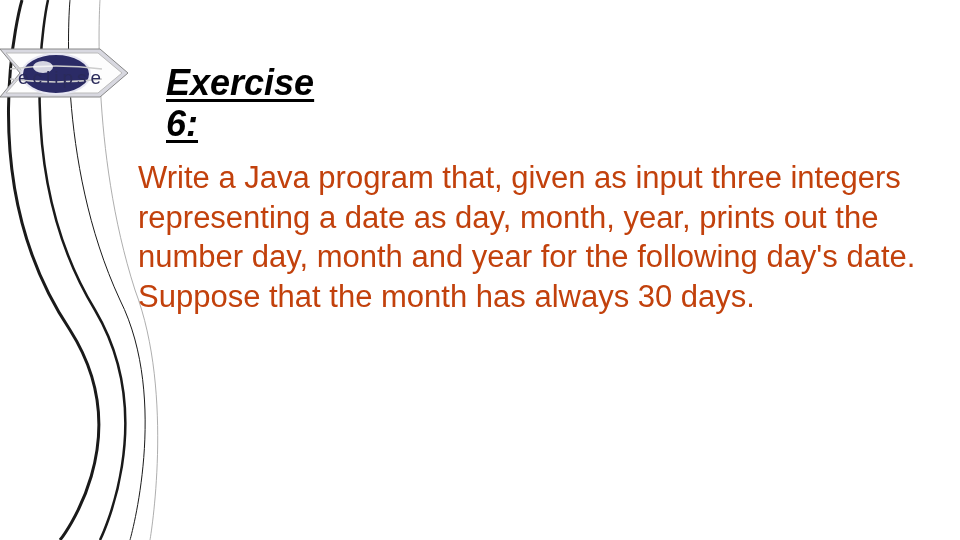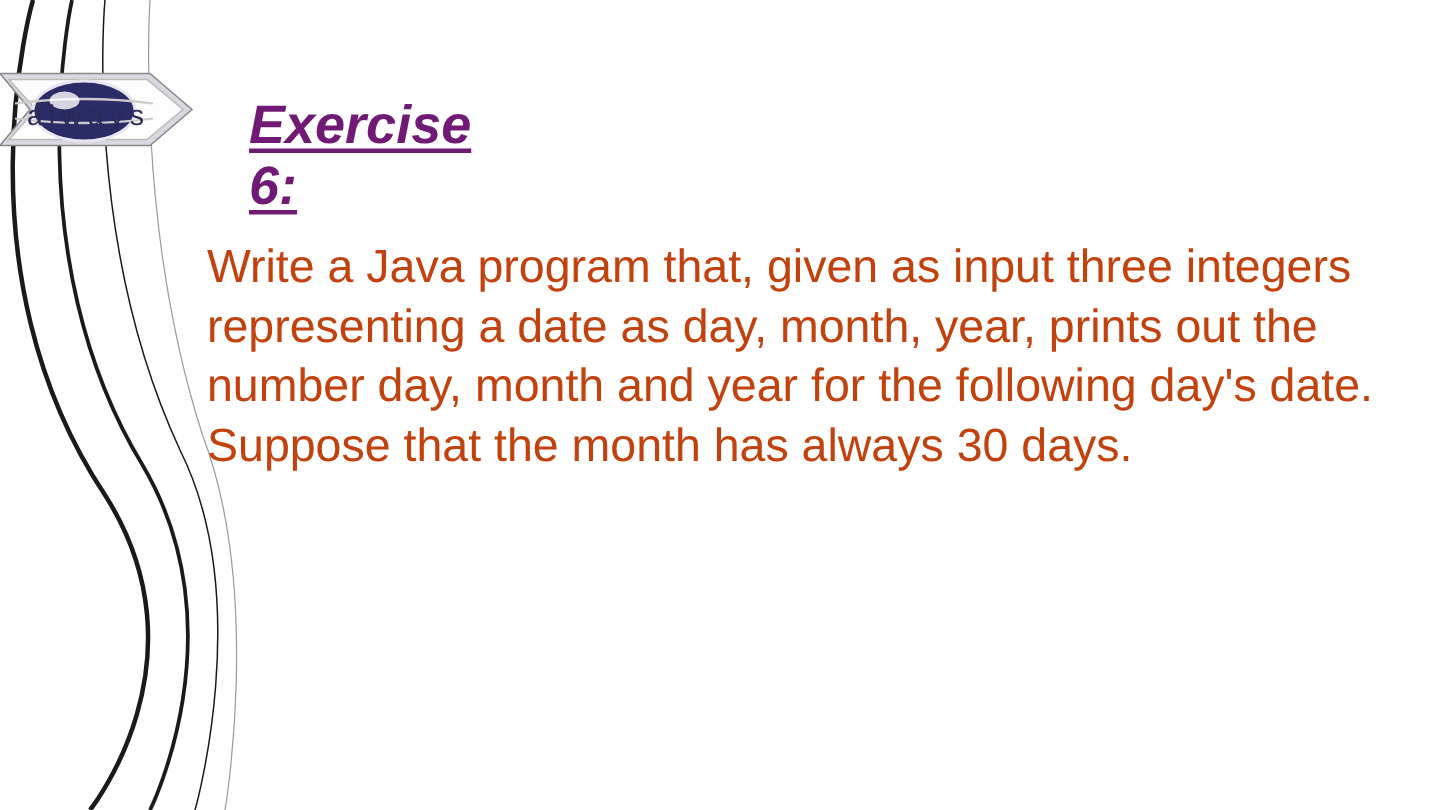--- a/index.html
+++ b/index.html
@@ -1,21 +1,21 @@
 <!DOCTYPE html>
 <html><head>
 <meta charset="utf-8">
 <style>
   html,body{margin:0;padding:0;width:960px;height:540px;background:#fff;font-family:Arial,Helvetica,sans-serif;overflow:hidden;position:relative}
   svg.bg{position:absolute;top:0;left:0}
   .logo{position:absolute;top:45px;left:0;width:130px;height:56px}
   .logo .chev{position:absolute;top:0;left:0;width:130px;height:56px}
   .logo .chev svg{display:block}
   .logo .word{position:absolute;top:22px;left:18px;font-family:Arial,sans-serif;font-size:19px;letter-spacing:4px;color:#2a2a5a;z-index:3}
-  .title{position:absolute;top:62px;left:166px;color:#701a75;font-weight:bold;font-style:italic;font-size:36px;line-height:1.15;text-decoration:underline;text-underline-offset:4px}
+  .title{position:absolute;top:62px;left:166px;color:#000000;font-weight:bold;font-style:italic;font-size:36px;line-height:1.15;text-decoration:underline;text-underline-offset:4px}
   .body{position:absolute;top:158px;left:138px;right:40px;color:#c2410c;font-size:31px;line-height:1.28}
 </style>
 </head>
 <body>
 
 <svg class="bg" width="960" height="540">
   <path d="M 22 0 C 22 0 -30 180 70 330 C 140 440 60 540 60 540" stroke="#1a1a1a" stroke-width="3" fill="none"></path>
   <path d="M 48 0 C 48 0 10 170 95 310 C 160 420 100 540 100 540" stroke="#1a1a1a" stroke-width="2.5" fill="none"></path>
   <path d="M 70 0 C 70 0 55 160 120 300 C 170 400 130 540 130 540" stroke="#1a1a1a" stroke-width="1" fill="none"></path>
   <path d="M 100 0 C 100 0 90 150 135 290 C 175 395 150 540 150 540" stroke="#999" stroke-width="0.8" fill="none"></path>
@@ -26,21 +26,21 @@
     <svg width="130" height="56">
       <polygon points="0,4 100,4 128,28 100,52 0,52 20,28" fill="#d8d8e0" stroke="#888" stroke-width="1"></polygon>
       <polygon points="6,8 98,8 122,28 98,48 6,48 24,28" fill="#fdfdfd" stroke="#bbb" stroke-width="1"></polygon>
       <ellipse cx="56" cy="29" rx="34" ry="20" fill="#2b2b66"></ellipse>
       <ellipse cx="56" cy="29" rx="34" ry="20" fill="none" stroke="#e6e6f2" stroke-width="2"></ellipse>
       <path d="M 10 24 Q 56 18 102 24" stroke="#ccc" stroke-width="1.5" fill="none"></path>
       <path d="M 10 34 Q 56 40 102 34" stroke="#ccc" stroke-width="1.5" fill="none"></path>
       <ellipse cx="43" cy="22" rx="10" ry="6" fill="#fff" opacity="0.8"></ellipse>
     </svg>
   </div>
-  <div class="word">always</div>
+  <div class="word">eclipse</div>
 </div>
 
 <div class="title">
   <span>Exercise</span><br>
   <span>6:</span>
 </div>
 
 <div class="body">Write a Java program that, given as input three integers representing a date as day, month, year, prints out the number day, month and year for the following day's date.<br>Suppose that the month has always 30 days.</div>
 
 </body></html>

